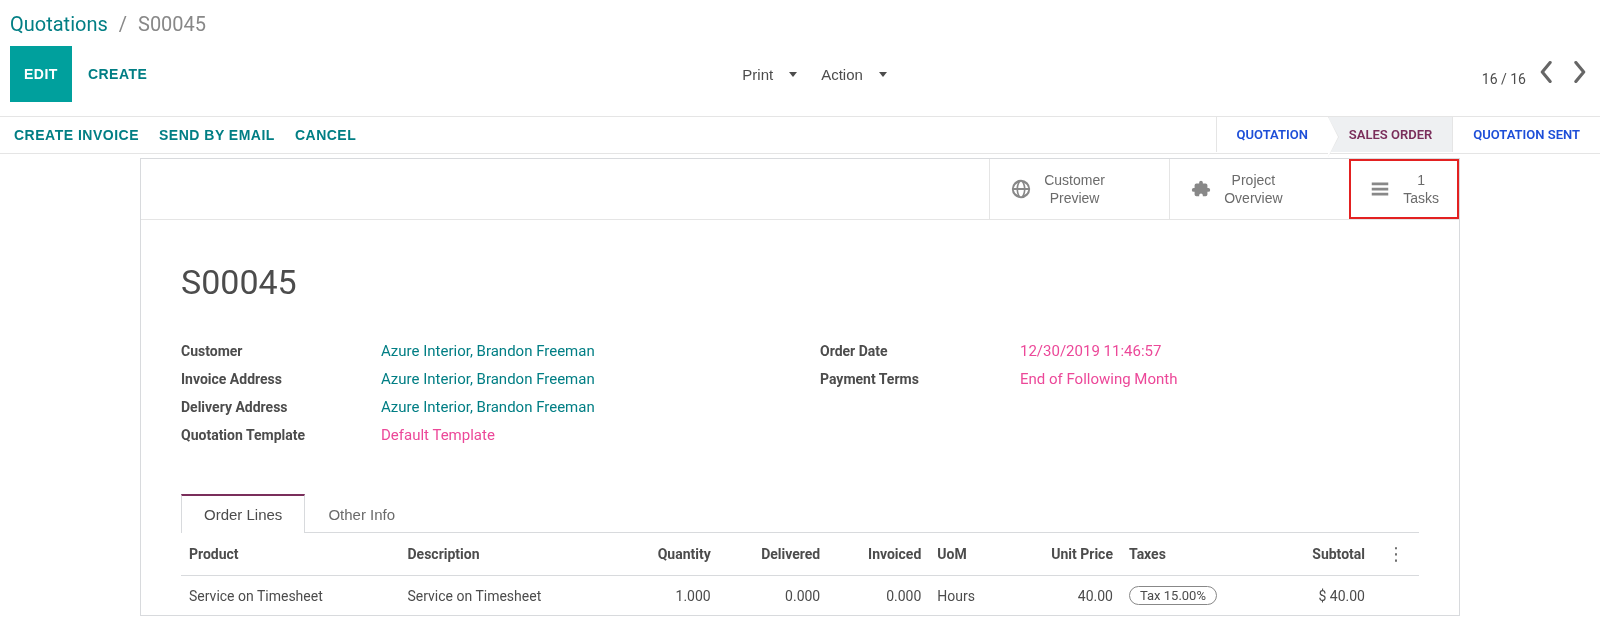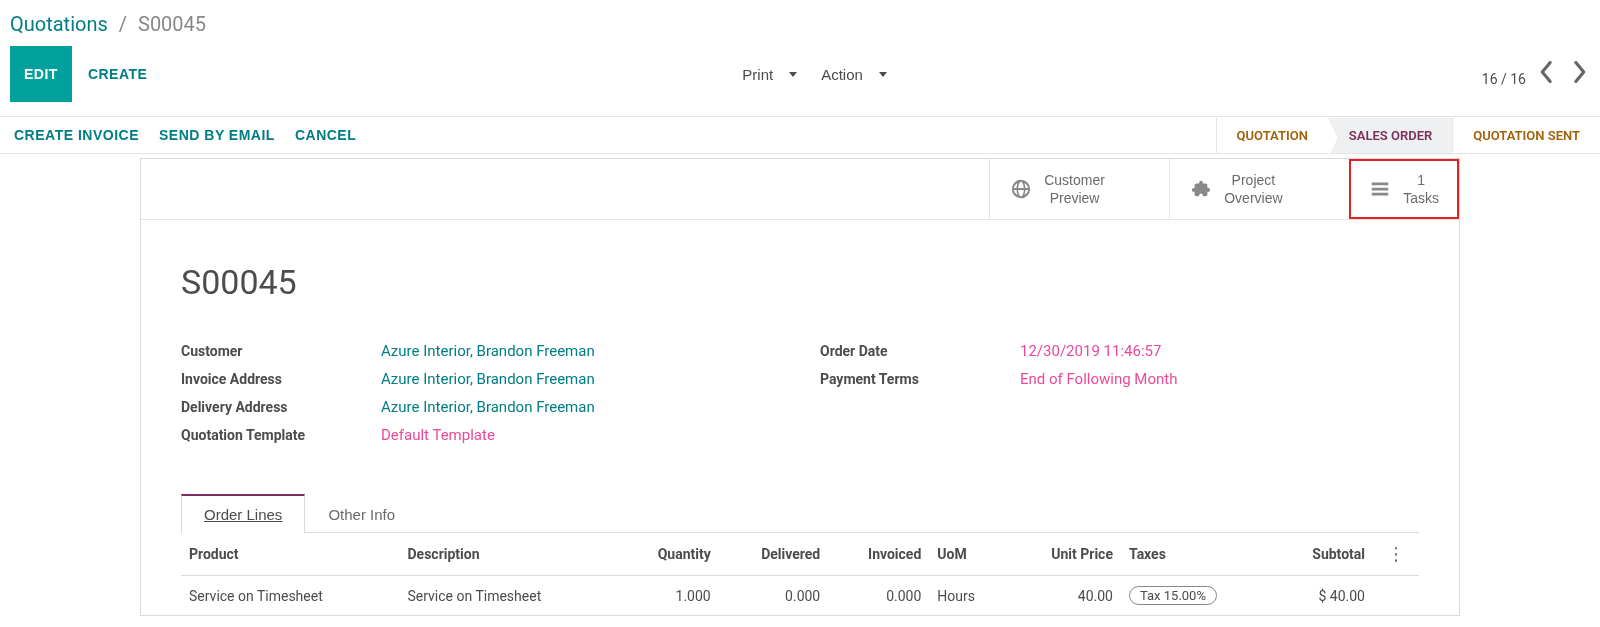--- a/index.html
+++ b/index.html
@@ -60,40 +60,40 @@
   }
   .cp-right { display: flex; align-items: flex-end; gap: 10px; color: #4c4c4c; }
   .chev {
     background: none; border: none; cursor: pointer;
     font-size: 24px; color: #666; padding: 0 4px;
     line-height: 1;
   }
 
   .action-bar {
     display: flex;
-    align-items: flex-end;
+    align-items: flex-start;
     border-bottom: 1px solid #e5e5e5;
   }
   .action-bar-left {
     display: flex; align-items: center; gap: 20px;
     padding: 10px 14px;
   }
   .action-bar-left .btn-link-teal { font-size: 14px; }
   .statusbar {
     margin-left: auto;
     display: flex;
     align-items: stretch;
     border-left: 1px solid #e5e5e5;
   }
   .status-step {
     position: relative;
     padding: 10px 20px;
     font-size: 13px;
     font-weight: 600;
-    color: #a16207;
+    color: #1d4ed8;
     display: flex; align-items: center;
     border-right: 1px solid #e5e5e5;
     background: #fff;
   }
   .status-step:last-child { border-right: none; }
   .status-step.current {
     background: #eef0f2;
     color: #7a2e5b;
   }
   .status-step .arrow-out {
@@ -169,21 +169,20 @@
     font-size: 15px;
     color: #6b6b6b;
     cursor: pointer;
     background: none;
   }
   .tab.active {
     border-color: #d8dadd;
     border-top: 2px solid #7a2e5b;
     color: #4c4c4c;
     background: #fff;
-    text-decoration: underline;
   }
 
   .order-table { width: 100%; border-collapse: collapse; margin-top: 0; }
   .order-table thead th {
     text-align: left;
     font-weight: 700;
     color: #4c4c4c;
     padding: 10px 8px;
     border-bottom: 1px solid #d8dadd;
     font-size: 14px;

